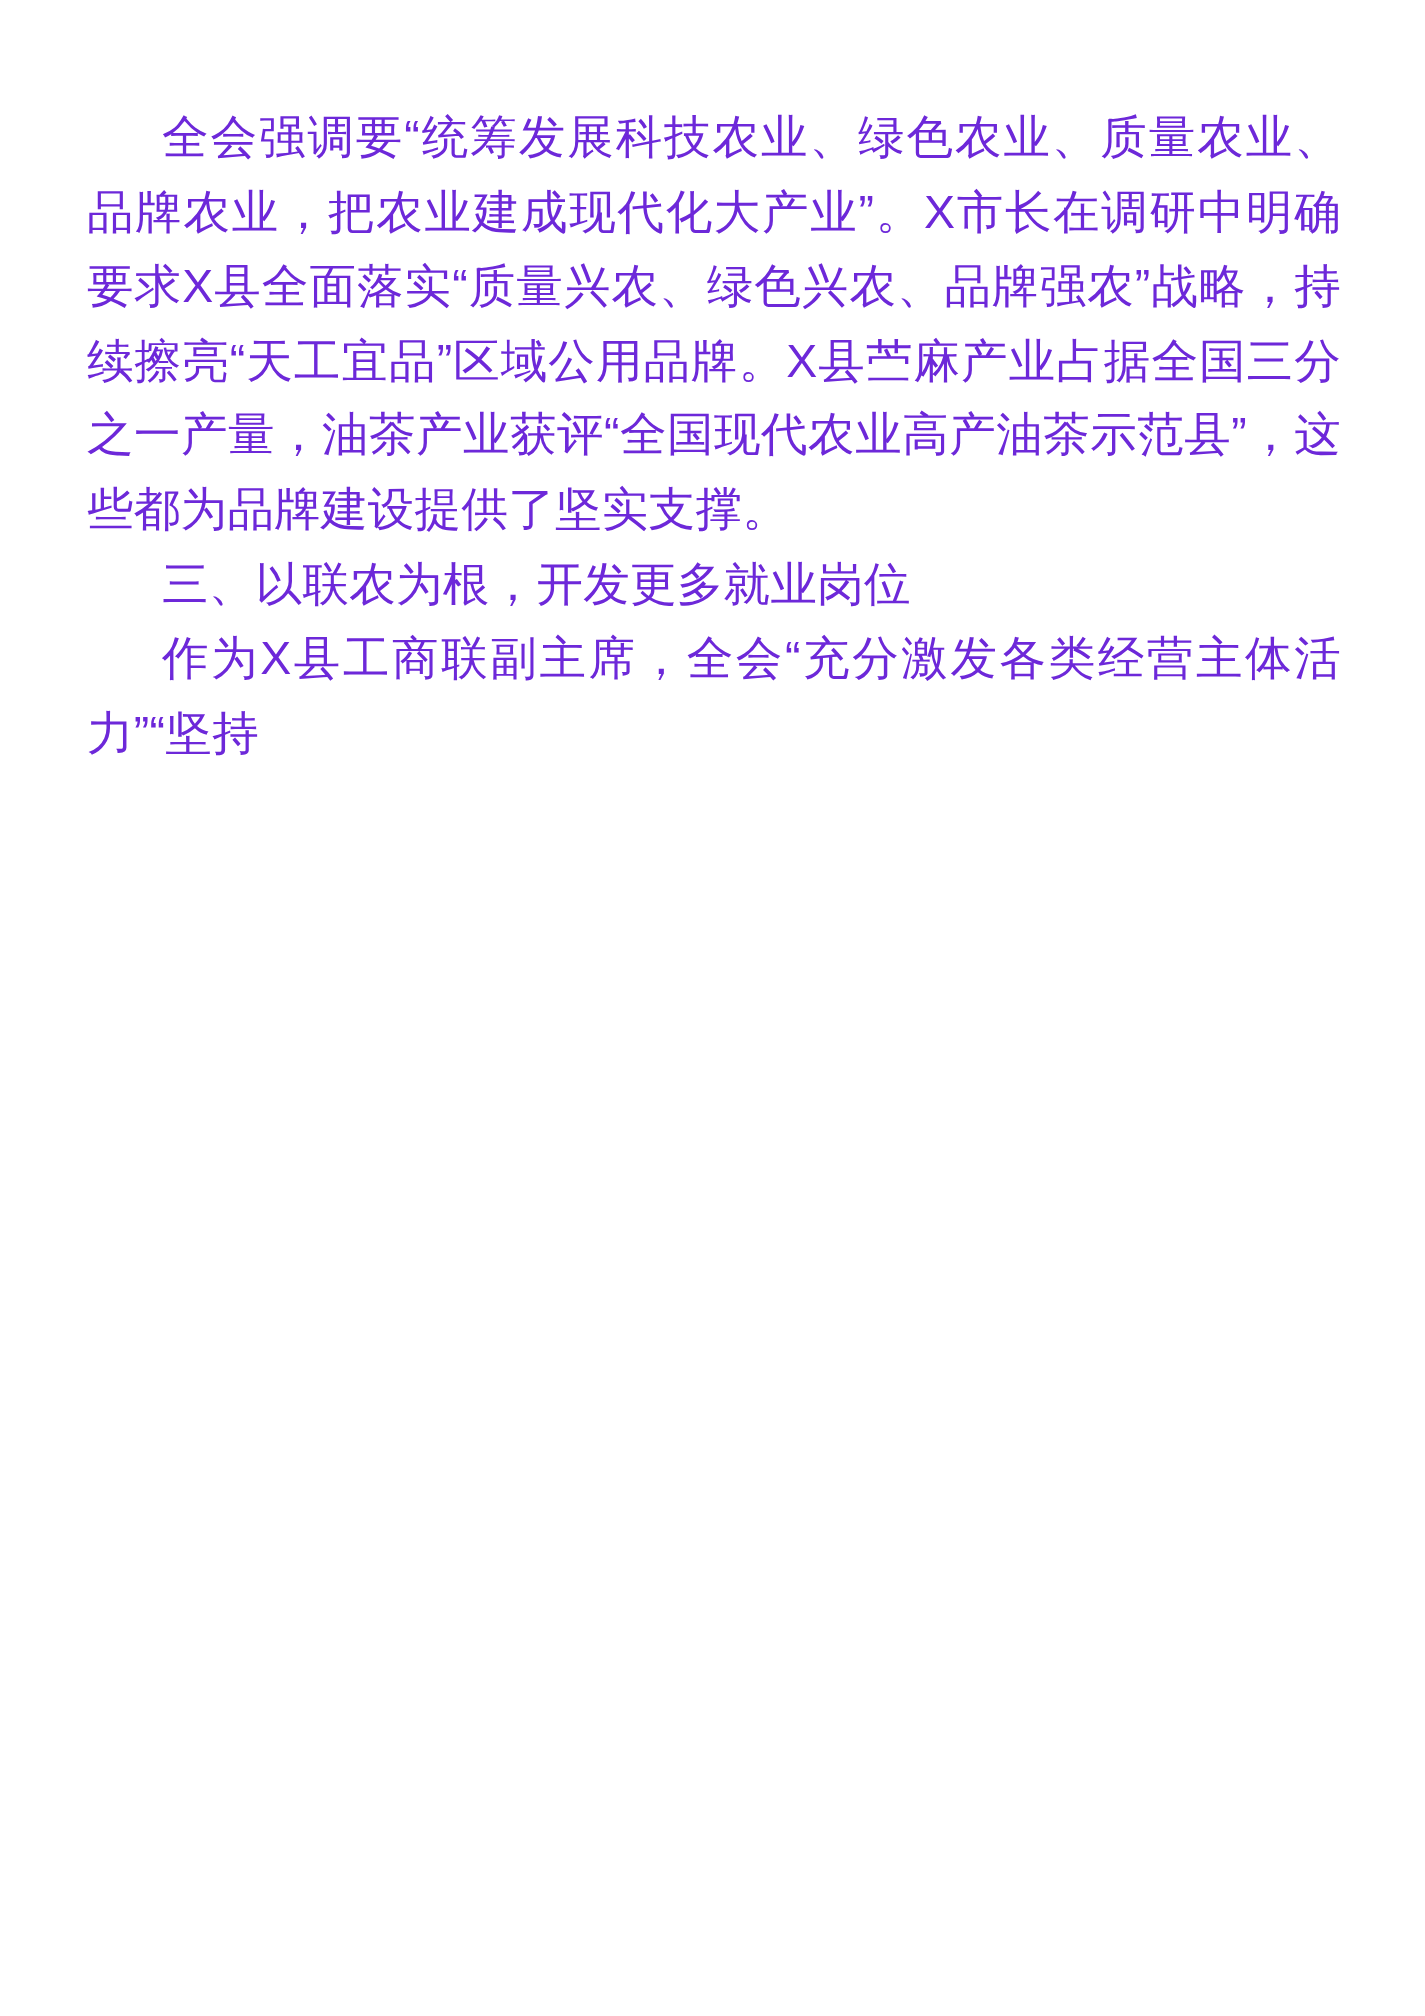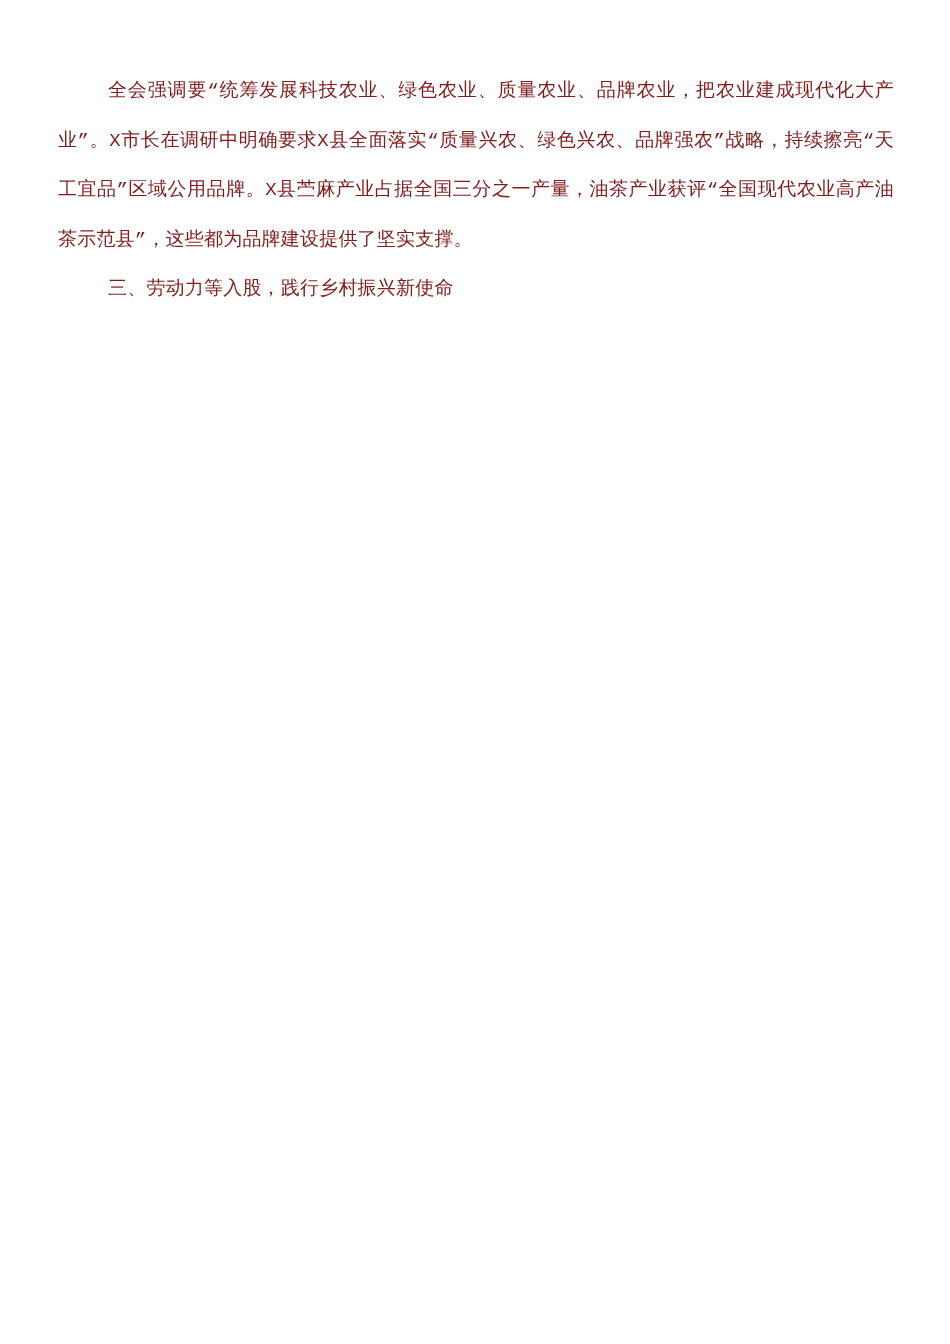--- a/index.html
+++ b/index.html
@@ -11,24 +11,24 @@
       width: 950px;
       height: 1344px;
       overflow: hidden;
       position: relative;
     }
     .page {
       position: absolute;
       left: 58px;
       top: 67px;
       width: 836px;
-      font-family: Liberation Mono, monospace;
-      font-size: 19px;
+      font-family: Liberation Sans, sans-serif;
+      font-size: 31px;
       line-height: 49.6px;
-      color: #7f1d1d;
+      color: #6d28d9;
       text-align: justify;
       text-justify: inter-character;
       letter-spacing: 0.2px;
     }
     .para {
       margin: 0;
       padding: 0;
       text-indent: 50px;
     }
     .heading {
@@ -36,14 +36,15 @@
       padding: 0;
       text-indent: 50px;
       text-align: left;
     }
   </style>
 </head>
 <body>
 
 <div class="page">
   <p class="para">全会强调要“统筹发展科技农业、绿色农业、质量农业、品牌农业，把农业建成现代化大产业”。X市长在调研中明确要求X县全面落实“质量兴农、绿色兴农、品牌强农”战略，持续擦亮“天工宜品”区域公用品牌。X县苎麻产业占据全国三分之一产量，油茶产业获评“全国现代农业高产油茶示范县”，这些都为品牌建设提供了坚实支撑。</p>
-  <p class="heading">三、劳动力等入股，践行乡村振兴新使命</p>
+  <p class="heading">三、以联农为根，开发更多就业岗位</p>
+  <p class="para">作为X县工商联副主席，全会“充分激发各类经营主体活力”“坚持</p>
 </div>
 
 </body></html>

